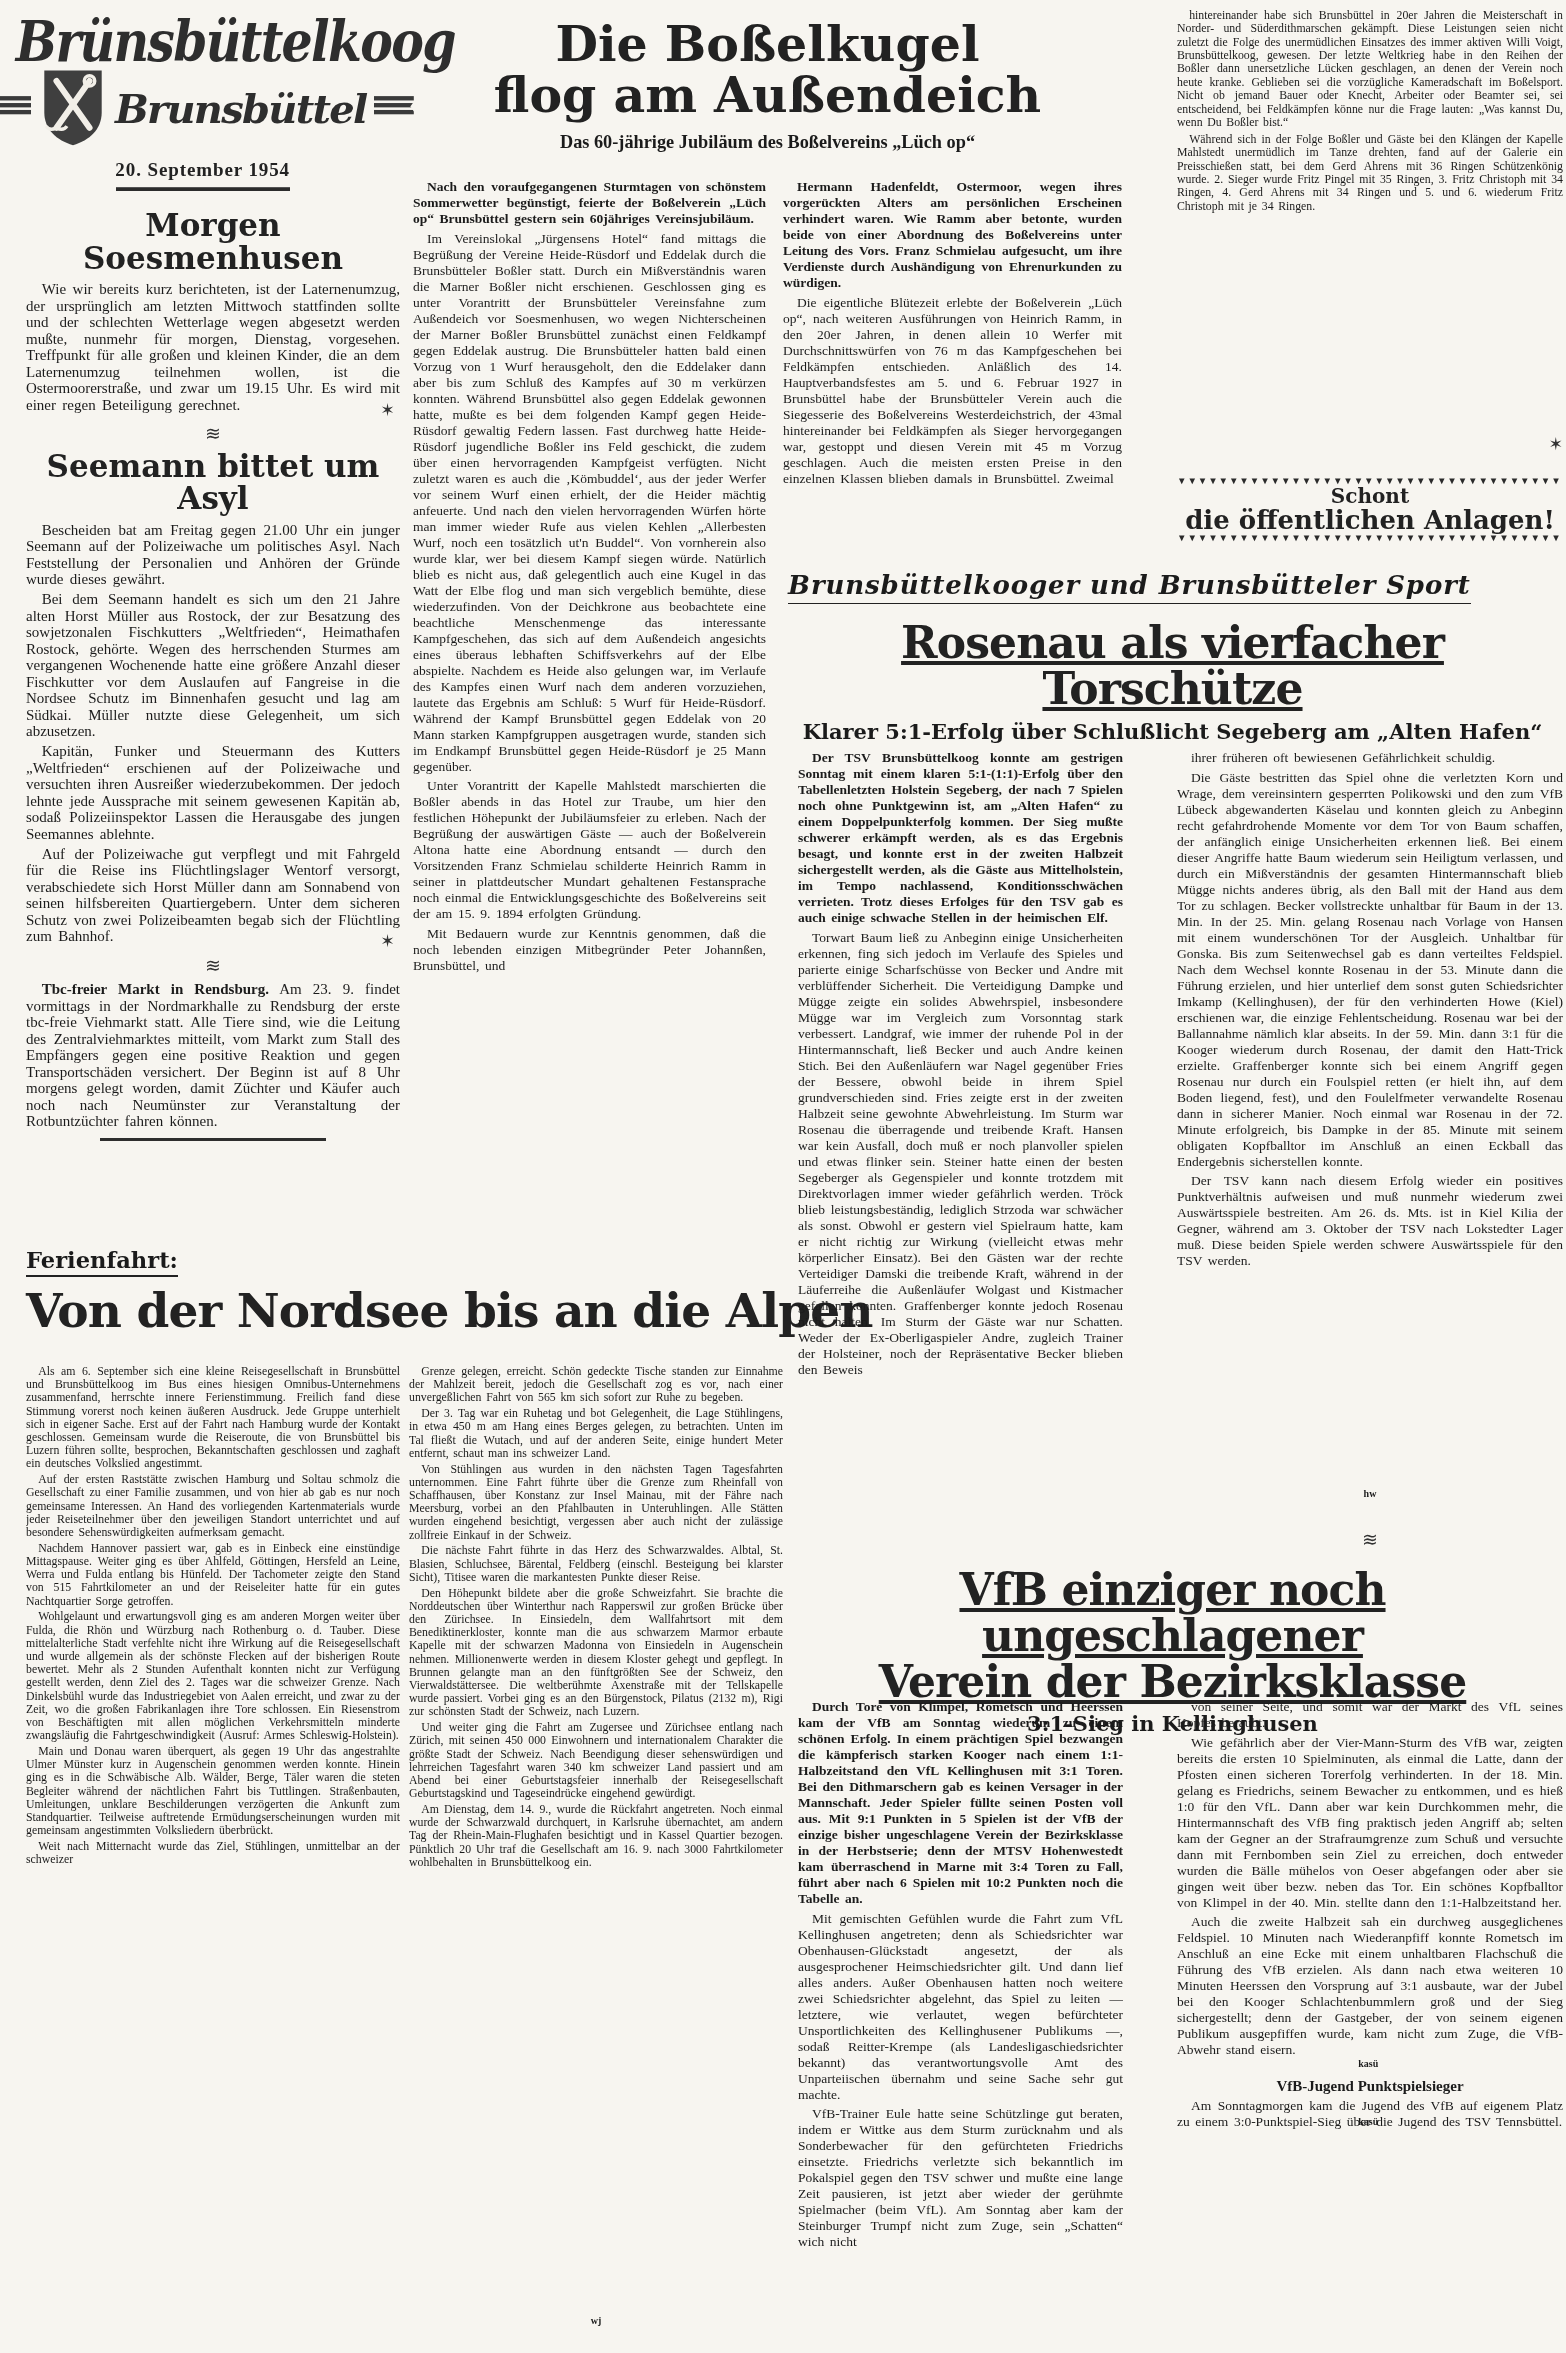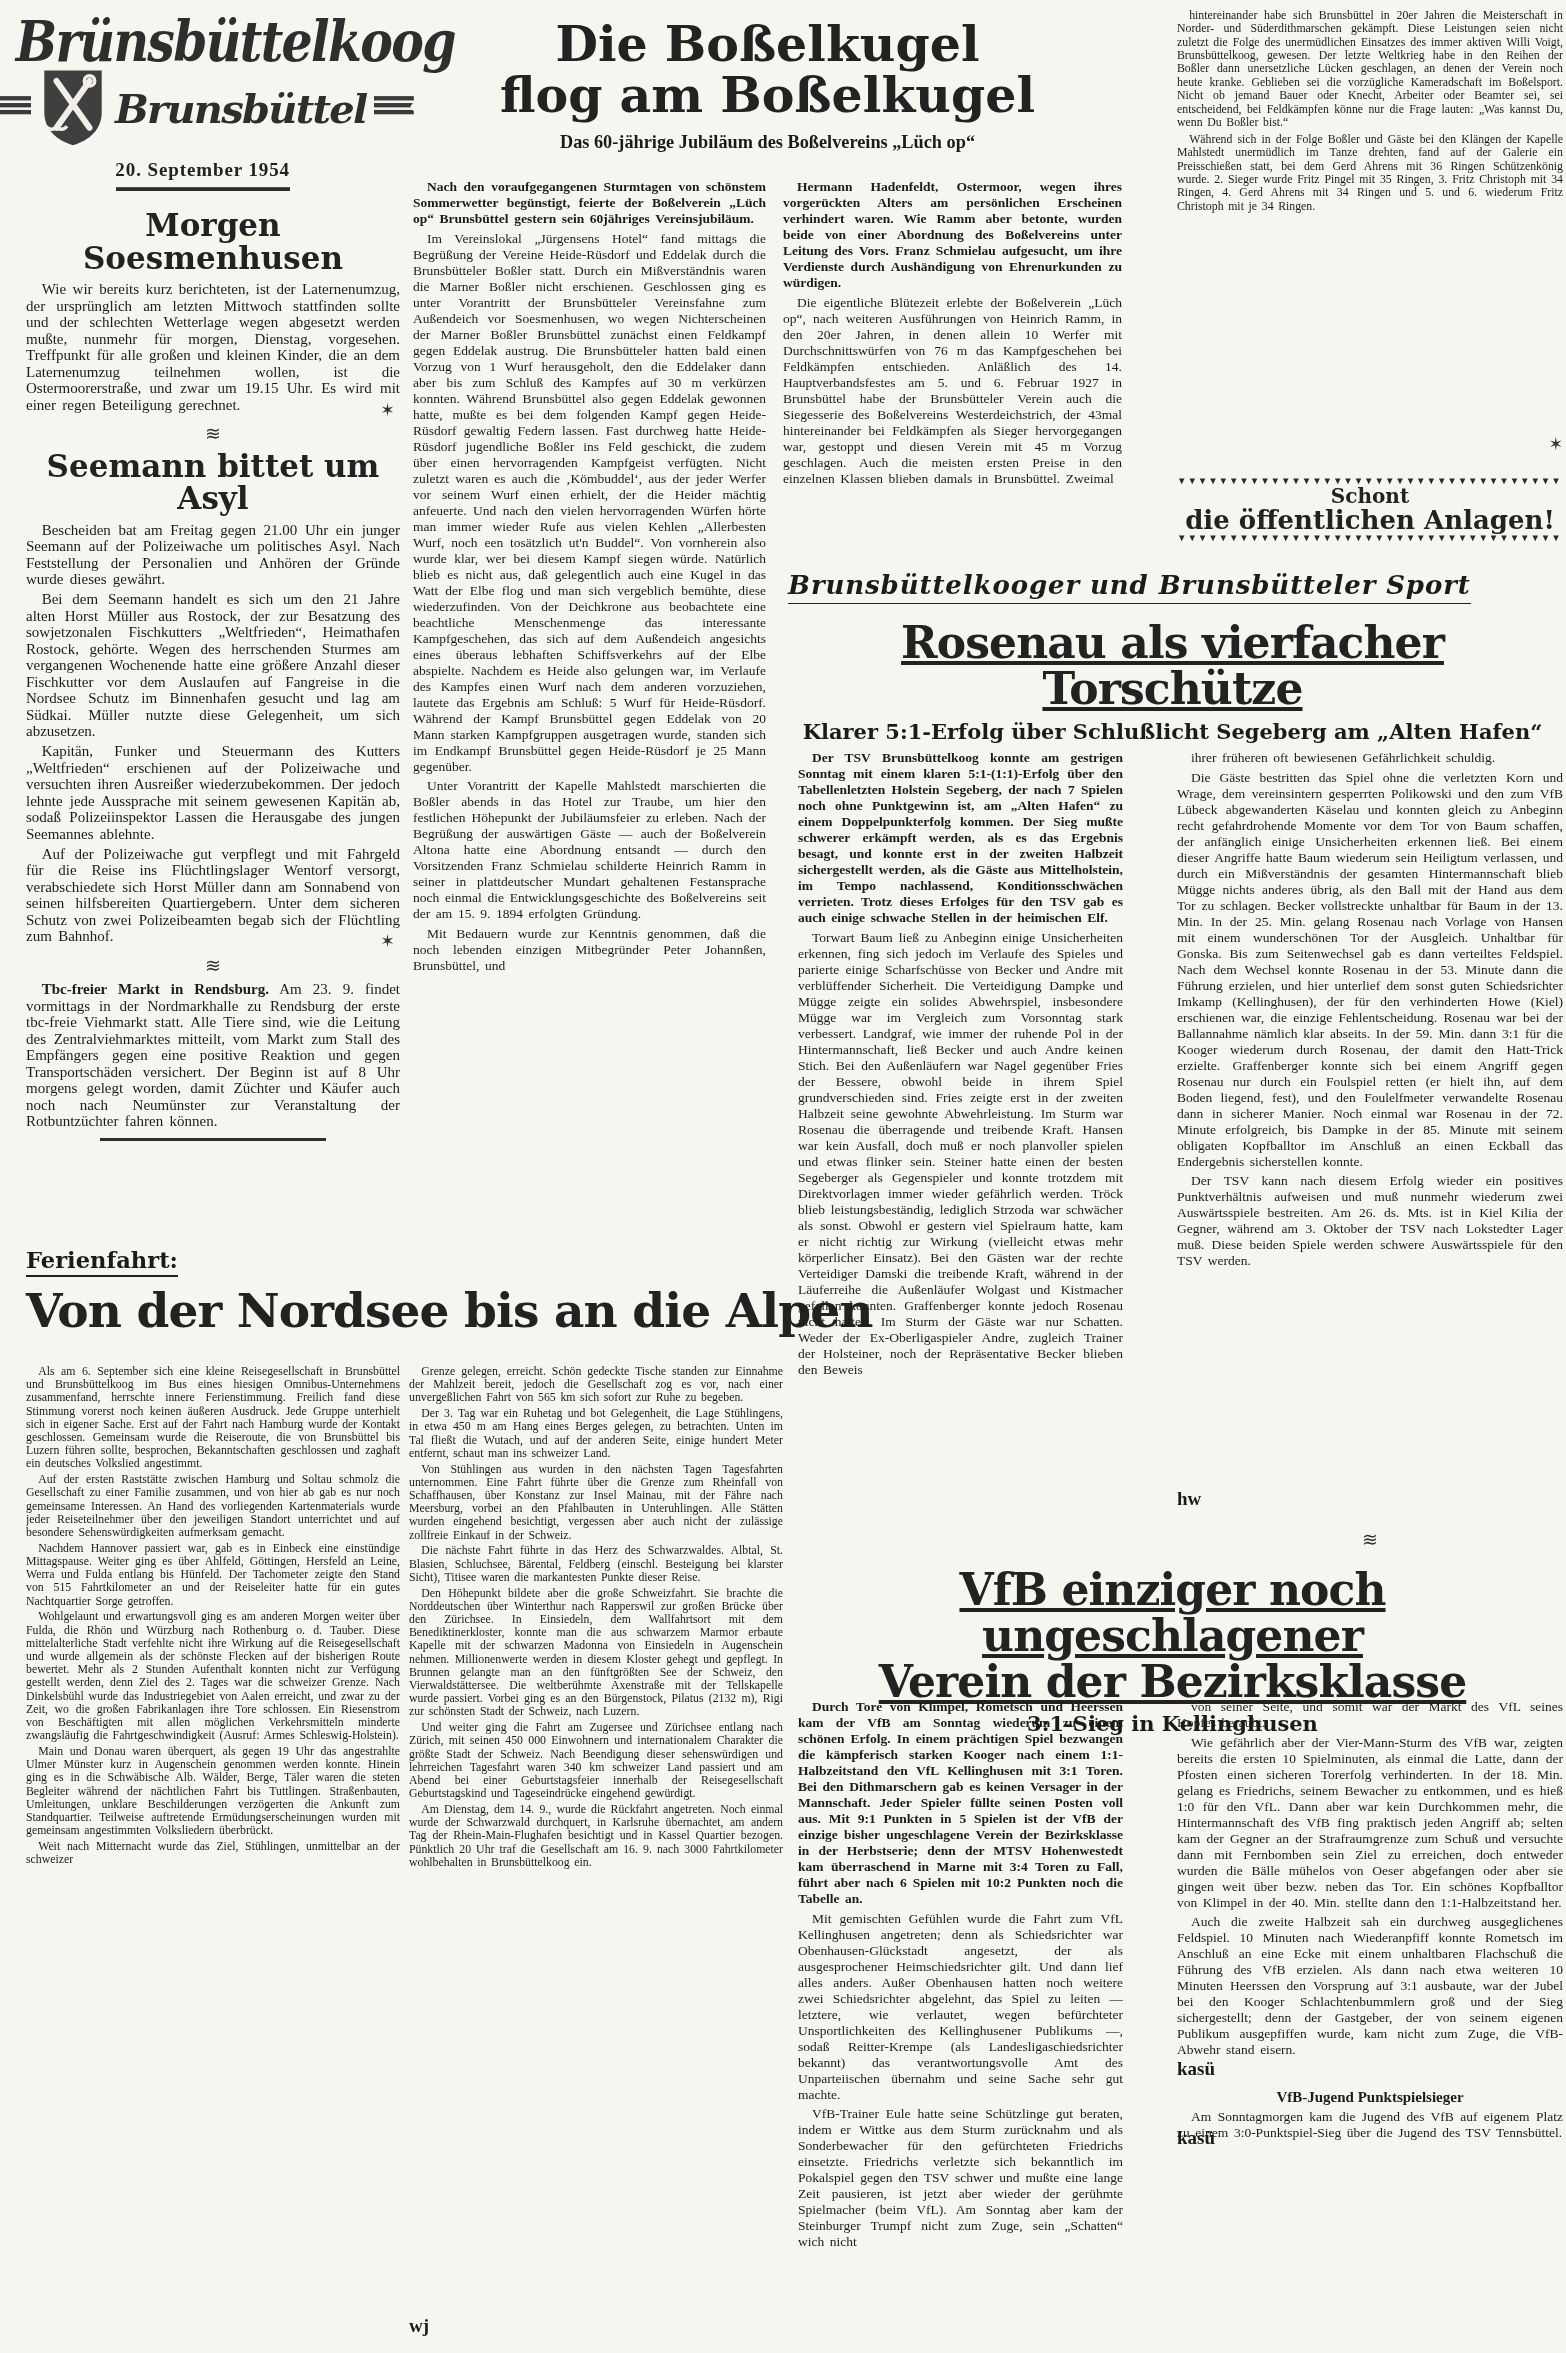--- a/index.html
+++ b/index.html
@@ -19,21 +19,21 @@
   .mast-rule{width:174px;height:3.5px;background:#2c2c2c;margin:5.2px auto 0 auto;border-top:0.9px solid #555;}
 
   
   h2.head{font-family:"DejaVu Serif",serif;font-weight:bold;font-size:31px;margin:0 0 7px 0;
           text-align:center;letter-spacing:0;line-height:1.05;color:#222;}
   .body-l p{font-size:15px;line-height:16.5px;text-align:justify;margin:0 0 3.5px 0;
             word-spacing:2.6px;text-indent:15.7px;}
   .divider{ text-align:center;font-size:19px;line-height:22.6px;color:#333;margin:3.5px 0;}
   .starline{text-align:right;font-size:17.4px;line-height:15.7px;margin:-14px 5.2px 5.2px 0;color:#333;}
   .endrule{width:226px;height:2.6px;background:#2e2e2e;margin:8.7px auto;}
-  .sig{text-align:left;font-size:19px;font-weight:bold;margin:-14px 3.5px 0 0;}
+  .sig{text-align:center;font-size:10px;font-weight:bold;margin:-14px 3.5px 0 0;}
   .bold p{font-weight:bold;}
 
   
   .kicker{font-weight:bold;font-size:22.6px;border-bottom:2.6px solid #222;display:inline-block;
           padding-bottom:1.7px;font-family:"DejaVu Serif",serif;}
   .ff-head{font-family:"DejaVu Serif",serif;font-weight:bold;font-size:47px;letter-spacing:-0.9px;
            line-height:1;white-space:nowrap;color:#222;}
   .body-s p{font-size:11.8px;line-height:13.2px;text-align:justify;margin:0 0 2.6px 0;
             word-spacing:1.7px;text-indent:12.2px;}
 
@@ -147,21 +147,21 @@
     <p>Von Stühlingen aus wurden in den nächsten Tagen Tagesfahrten unternommen. Eine Fahrt führte über die Grenze zum Rheinfall von Schaffhausen, über Konstanz zur Insel Mainau, mit der Fähre nach Meersburg, vorbei an den Pfahlbauten in Unteruhlingen. Alle Stätten wurden eingehend besichtigt, vergessen aber auch nicht der zulässige zollfreie Einkauf in der Schweiz.</p>
     <p>Die nächste Fahrt führte in das Herz des Schwarzwaldes. Albtal, St. Blasien, Schluchsee, Bärental, Feldberg (einschl. Besteigung bei klarster Sicht), Titisee waren die markantesten Punkte dieser Reise.</p>
     <p>Den Höhepunkt bildete aber die große Schweizfahrt. Sie brachte die Norddeutschen über Winterthur nach Rapperswil zur großen Brücke über den Zürichsee. In Einsiedeln, dem Wallfahrtsort mit dem Benediktinerkloster, konnte man die aus schwarzem Marmor erbaute Kapelle mit der schwarzen Madonna von Einsiedeln in Augenschein nehmen. Millionenwerte werden in diesem Kloster gehegt und gepflegt. In Brunnen gelangte man an den fünftgrößten See der Schweiz, den Vierwaldstättersee. Die weltberühmte Axenstraße mit der Tellskapelle wurde passiert. Vorbei ging es an den Bürgenstock, Pilatus (2132 m), Rigi zur schönsten Stadt der Schweiz, nach Luzern.</p>
     <p>Und weiter ging die Fahrt am Zugersee und Zürichsee entlang nach Zürich, mit seinen 450 000 Einwohnern und internationalem Charakter die größte Stadt der Schweiz. Nach Beendigung dieser sehenswürdigen und lehrreichen Tagesfahrt waren 340 km schweizer Land passiert und am Abend bei einer Geburtstagsfeier innerhalb der Reisegesellschaft Geburtstagskind und Tageseindrücke eingehend gewürdigt.</p>
     <p>Am Dienstag, dem 14. 9., wurde die Rückfahrt angetreten. Noch einmal wurde der Schwarzwald durchquert, in Karlsruhe übernachtet, am andern Tag der Rhein-Main-Flughafen besichtigt und in Kassel Quartier bezogen. Pünktlich 20 Uhr traf die Gesellschaft am 16. 9. nach 3000 Fahrtkilometer wohlbehalten in Brunsbüttelkoog ein.</p>
   </div>
 <div class="abs sig" style="left:409px;top:2329px;width:374px;">wj</div>
 
 <div class="abs" style="left:413px;top:19px;width:709px;">
   <div class="bk-head">Die Boßelkugel</div>
-  <div class="bk-head">flog am Boßelkugel</div>
+  <div class="bk-head">flog am Außendeich</div>
   <div class="bk-sub">
     <div>Das 60-jährige Jubiläum des Boßelvereins „Lüch op“</div>
   </div>
 </div>
 <div class="abs clip body-m" style="left:413px;top:179px;width:353px;height:1067px;">
   <div class="lead">
       <p>Nach den voraufgegangenen Sturmtagen von schönstem Sommerwetter begünstigt, feierte der Boßelverein „Lüch op“ Brunsbüttel gestern sein 60jähriges Vereinsjubiläum.</p>
     </div>
   <div>
       <p>Im Vereinslokal „Jürgensens Hotel“ fand mittags die Begrüßung der Vereine Heide-Rüsdorf und Eddelak durch die Brunsbütteler Boßler statt. Durch ein Mißverständnis waren die Marner Boßler nicht erschienen. Geschlossen ging es unter Vorantritt der Brunsbütteler Vereinsfahne zum Außendeich vor Soesmenhusen, wo wegen Nichterscheinen der Marner Boßler Brunsbüttel zunächst einen Feldkampf gegen Eddelak austrug. Die Brunsbütteler hatten bald einen Vorzug von 1 Wurf herausgeholt, den die Eddelaker dann aber bis zum Schluß des Kampfes auf 30 m verkürzen konnten. Während Brunsbüttel also gegen Eddelak gewonnen hatte, mußte es bei dem folgenden Kampf gegen Heide-Rüsdorf gewaltig Federn lassen. Fast durchweg hatte Heide-Rüsdorf jugendliche Boßler ins Feld geschickt, die zudem über einen hervorragenden Kampfgeist verfügten. Nicht zuletzt waren es auch die ‚Kömbuddel‘, aus der jeder Werfer vor seinem Wurf einen erhielt, der die Heider mächtig anfeuerte. Und nach den vielen hervorragenden Würfen hörte man immer wieder Rufe aus vielen Kehlen „Allerbesten Wurf, noch een tosätzlich ut'n Buddel“. Von vornherein also wurde klar, wer bei diesem Kampf siegen würde. Natürlich blieb es nicht aus, daß gelegentlich auch eine Kugel in das Watt der Elbe flog und man sich vergeblich bemühte, diese wiederzufinden. Von der Deichkrone aus beobachtete eine beachtliche Menschenmenge das interessante Kampfgeschehen, das sich auf dem Außendeich angesichts eines überaus lebhaften Schiffsverkehrs auf der Elbe abspielte. Nachdem es Heide also gelungen war, im Verlaufe des Kampfes einen Wurf nach dem anderen vorzuziehen, lautete das Ergebnis am Schluß: 5 Wurf für Heide-Rüsdorf. Während der Kampf Brunsbüttel gegen Eddelak von 20 Mann starken Kampfgruppen ausgetragen wurde, standen sich im Endkampf Brunsbüttel gegen Heide-Rüsdorf je 25 Mann gegenüber.</p>

